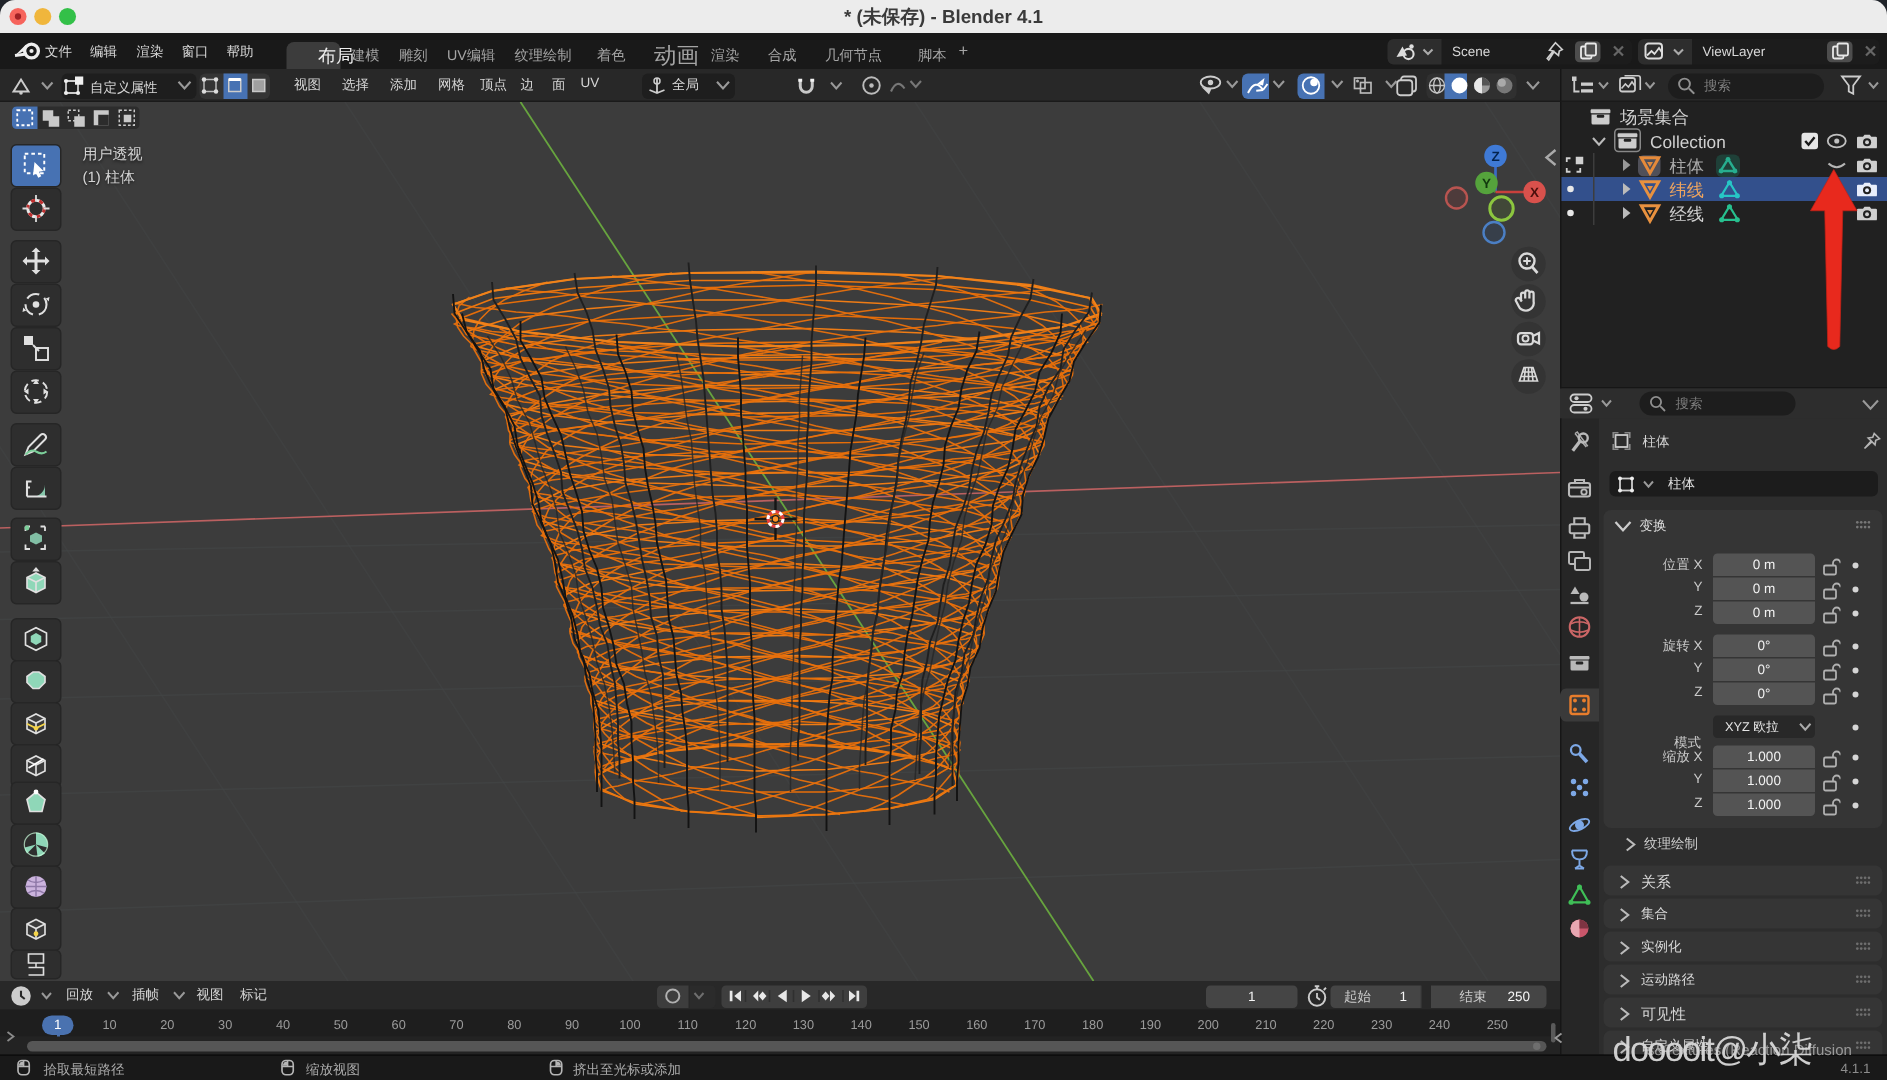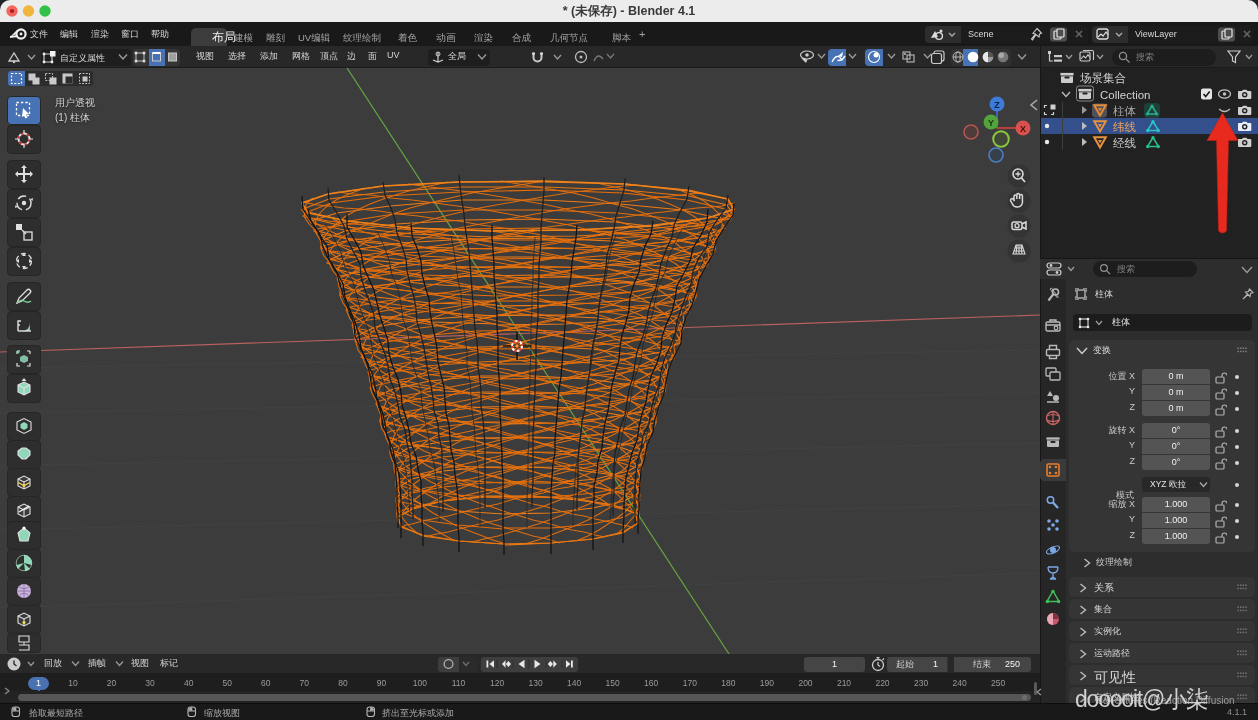--- a/index.html
+++ b/index.html
@@ -29,21 +29,21 @@
 <div class="abs txt" style="left:91px;top:26px;height:17px;line-height:17px">渲染</div>
 <div class="abs txt" style="left:121px;top:26px;height:17px;line-height:17px">窗口</div>
 <div class="abs txt" style="left:151px;top:26px;height:17px;line-height:17px">帮助</div>
 <div class="abs" style="left:191px;top:27.5px;width:36px;height:18.5px;background:#3c3c3c;border-radius:5px 5px 0 0"></div>
 <div class="abs" style="left:212px;top:31px;height:13px;line-height:13px;color:#eee;font-size:12px">布局</div>
 <div class="abs" style="left:234px;top:31px;height:13px;line-height:13px;color:#a5a5a5;font-size:9.5px">建模</div>
 <div class="abs" style="left:266px;top:31px;height:13px;line-height:13px;color:#a5a5a5;font-size:9.5px">雕刻</div>
 <div class="abs" style="left:298px;top:31px;height:13px;line-height:13px;color:#a5a5a5;font-size:9.5px">UV编辑</div>
 <div class="abs" style="left:343px;top:31px;height:13px;line-height:13px;color:#a5a5a5;font-size:9.5px">纹理绘制</div>
 <div class="abs" style="left:398px;top:31px;height:13px;line-height:13px;color:#a5a5a5;font-size:9.5px">着色</div>
-<div class="abs" style="left:436px;top:31px;height:13px;line-height:13px;color:#a5a5a5;font-size:10px">动画</div>
+<div class="abs" style="left:436px;top:31px;height:13px;line-height:13px;color:#a5a5a5;font-size:15px">动画</div>
 <div class="abs" style="left:474px;top:31px;height:13px;line-height:13px;color:#a5a5a5;font-size:9.5px">渲染</div>
 <div class="abs" style="left:512px;top:31px;height:13px;line-height:13px;color:#a5a5a5;font-size:9.5px">合成</div>
 <div class="abs" style="left:550px;top:31px;height:13px;line-height:13px;color:#a5a5a5;font-size:9.5px">几何节点</div>
 <div class="abs" style="left:612px;top:31px;height:13px;line-height:13px;color:#a5a5a5;font-size:9.5px">脚本</div>
 <div class="abs" style="left:639px;top:28px;color:#a5a5a5;font-size:11px">+</div>
 <div class="abs" style="left:925px;top:26px;width:163px;height:17px;background:#1c1c1c;border-radius:4px"></div>
 <div class="abs" style="left:925px;top:26px;width:36px;height:17px;background:#2d2d2d;border-radius:4px 0 0 4px"></div>
 <svg class="abs" style="left:929px;top:28px" width="30" height="13" viewBox="0 0 30 13">
     <path d="M2 10 L6 3 L9 9 Z" fill="#ddd"></path>
     <circle cx="10" cy="8" r="3.4" fill="none" stroke="#ddd" stroke-width="1.4"></circle>
@@ -831,21 +831,21 @@
       <circle cx="1.2" cy="4.4" r="0.9"></circle>
       <circle cx="3.8" cy="4.4" r="0.9"></circle>
       <circle cx="6.4" cy="4.4" r="0.9"></circle>
       <circle cx="9" cy="4.4" r="0.9"></circle>
     </g>
   </svg>
 <div class="abs" style="left:1069px;top:665px;width:186px;height:20px;background:#353535;border-radius:5px"></div>
 <svg class="abs" style="left:1078px;top:671px" width="10" height="10" viewBox="0 0 10 10">
     <path d="M2.5 1 l5 4 -5 4" stroke="#bbb" stroke-width="1.4" fill="none"></path>
   </svg>
-<div class="abs" style="left:1094px;top:668.5px;color:#d8d8d8;font-size:14px">可见性</div>
+<div class="abs" style="left:1094px;top:668.5px;color:#d8d8d8;font-size:10px">可见性</div>
 <svg class="abs" style="left:1237px;top:672px" width="10" height="6" viewBox="0 0 10 6">
     <g fill="#6e6e6e">
       <circle cx="1.2" cy="1.2" r="0.9"></circle>
       <circle cx="3.8" cy="1.2" r="0.9"></circle>
       <circle cx="6.4" cy="1.2" r="0.9"></circle>
       <circle cx="9" cy="1.2" r="0.9"></circle>
       <circle cx="1.2" cy="4.4" r="0.9"></circle>
       <circle cx="3.8" cy="4.4" r="0.9"></circle>
       <circle cx="6.4" cy="4.4" r="0.9"></circle>
       <circle cx="9" cy="4.4" r="0.9"></circle>

